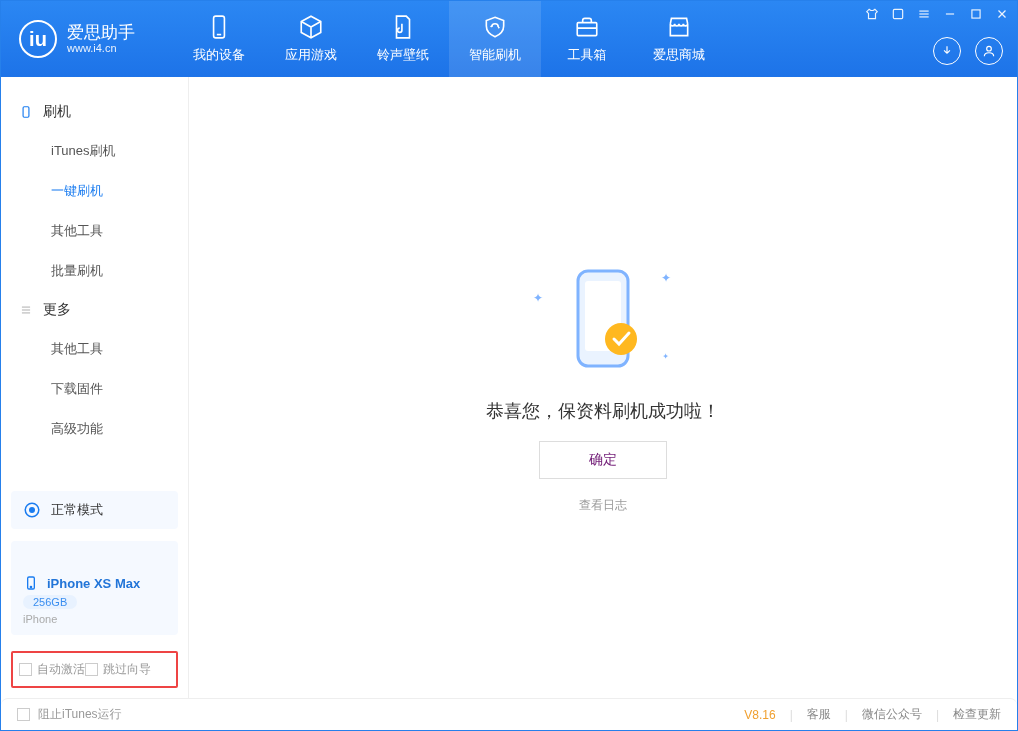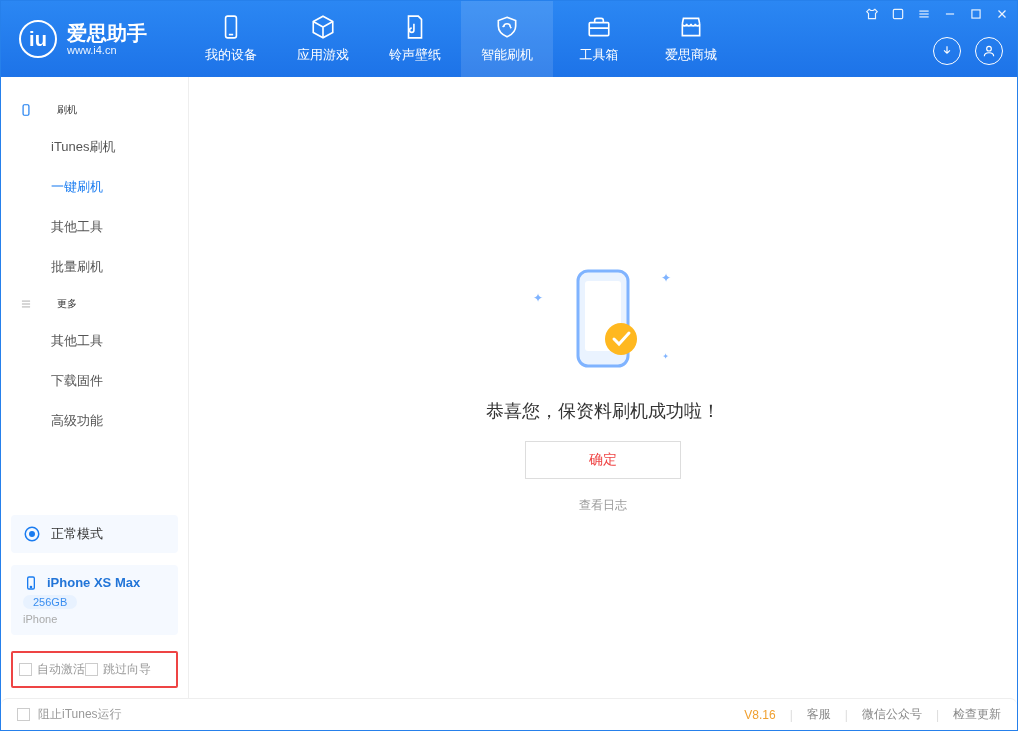--- a/index.html
+++ b/index.html
@@ -2,48 +2,48 @@
 <html><head>
 <meta charset="utf-8">
 <style>
 * { margin: 0; padding: 0; box-sizing: border-box; font-family: "Microsoft YaHei", sans-serif; }
 body { background: #f0f0f0; display: flex; justify-content: center; align-items: center; height: 100vh; }
 .window { width: 1018px; height: 731px; background: #fff; border: 1px solid #2680eb; display: flex; flex-direction: column; position: relative; }
 .titlebar { height: 76px; background: linear-gradient(to bottom, #2b87f3, #1d73e8); display: flex; align-items: center; color: #fff; }
 .logo-area { display: flex; align-items: center; padding: 0 18px; gap: 10px; }
 .logo-circle { width: 38px; height: 38px; border: 2px solid #fff; border-radius: 50%; display: flex; align-items: center; justify-content: center; font-weight: bold; font-size: 20px; }
 .logo-text { display: flex; flex-direction: column; line-height: 1.1; }
-.logo-title { font-size: 20px; font-weight: bold; }
+.logo-title { font-size: 17px; font-weight: normal; }
 .logo-sub { font-size: 11px; opacity: 0.9; }
 .nav { display: flex; height: 100%; margin-left: 20px; }
 .nav-item { width: 92px; display: flex; flex-direction: column; align-items: center; justify-content: center; gap: 6px; font-size: 13px; cursor: pointer; position: relative; }
 .nav-item.active { background: rgba(255,255,255,0.12); }
 .nav-icon { width: 26px; height: 26px; }
 .win-controls { position: absolute; right: 8px; top: 6px; display: flex; gap: 12px; align-items: center; }
 .win-controls svg { width: 14px; height: 14px; cursor: pointer; opacity: 0.9; }
 .user-controls { position: absolute; right: 14px; top: 36px; display: flex; gap: 14px; }
 .user-controls .circ { width: 28px; height: 28px; border: 1.5px solid #fff; border-radius: 50%; display: flex; align-items: center; justify-content: center; cursor: pointer; }
 .body { flex: 1; display: flex; min-height: 0; }
 .sidebar { width: 188px; border-right: 1px solid #eee; display: flex; flex-direction: column; padding-top: 16px; }
-.side-group-title { display: flex; align-items: center; gap: 24px; padding: 10px 18px; color: #333; font-size: 10px; }
+.side-group-title { display: flex; align-items: center; gap: 10px; padding: 10px 18px; color: #333; font-size: 14px; }
 .side-item { padding: 11px 18px 11px 50px; font-size: 13px; color: #555; cursor: pointer; }
 .side-item.active { color: #1a7cf0; }
 .side-spacer { flex: 1; }
 .device-box { margin: 8px 10px; background: #f5f9ff; border-radius: 4px; padding: 10px 12px; display: flex; align-items: flex-start; gap: 10px; color: #333; font-size: 13px; }
 .device-box2 { margin: 4px 10px 10px; background: #f5f9ff; border-radius: 4px; padding: 10px 12px; }
 .device-name { font-weight: bold; color: #2275d8; font-size: 13px; }
 .badge { display: inline-block; background: #e8f2ff; color: #3a8ef0; border-radius: 10px; padding: 1px 10px; font-size: 11px; margin-top: 4px; }
 .device-sub { color: #aaa; font-size: 11px; margin-top: 3px; }
 .highlight-row { margin: 6px 10px 10px; border: 2px solid #e44; border-radius: 2px; padding: 8px 6px; display: flex; gap: 0; align-items: center; }
 .chk-row { display: flex; align-items: center; gap: 5px; font-size: 12px; color: #999; }
 .chk-row .cb, .footer .cb { width: 13px; height: 13px; border: 1px solid #ccc; background: #fff; cursor: pointer; }
 .main { flex: 1; display: flex; flex-direction: column; align-items: center; justify-content: center; gap: 18px; }
 .phone-illust { position: relative; width: 120px; height: 120px; }
 .success-text { font-size: 18px; color: #333; }
-.confirm-btn { width: 156px; height: 38px; border: 1px solid #ddd; background: #fff; font-size: 14px; color: #ef4444; cursor: pointer; }
+.confirm-btn { width: 128px; height: 38px; border: 1px solid #ddd; background: #fff; font-size: 14px; color: #701a75; cursor: pointer; }
 .view-log { font-size: 12px; color: #999; cursor: pointer; }
 .footer { height: 32px; border-top: 1px solid #eee; display: flex; align-items: center; padding: 0 16px; font-size: 12px; color: #999; gap: 8px; border-radius: 7px; }
 .footer-right { margin-left: auto; display: flex; align-items: center; gap: 14px; }
 .footer-right .divider { color: #ddd; }
 .footer-link { color: #888; cursor: pointer; }
 .version { color: #f0a030; }
 .sparkle { position: absolute; font-size: 12px; color: #7fb3ff; }
 </style>
 </head>
 <body>
@@ -168,21 +168,21 @@
 
       <div class="device-box">
         <svg width="18" height="18" viewBox="0 0 24 24" fill="none" stroke="#1a7cf0" stroke-width="2">
             <circle cx="12" cy="12" r="9"></circle>
             <circle cx="12" cy="12" r="3" fill="#1a7cf0"></circle>
           </svg>
         <span>正常模式</span>
       </div>
 
       <div class="device-box2">
-        <div style="display:flex;gap:8px;">
+        <div style="display:flex;align-items:center;gap:8px;margin-top:24px;">
           <svg width="16" height="16" viewBox="0 0 24 24" fill="none" stroke="#1a7cf0" stroke-width="2">
               <rect x="7" y="3" width="10" height="18" rx="2"></rect>
               <circle cx="12" cy="18" r="1" fill="#1a7cf0"></circle>
             </svg>
           <span class="device-name">iPhone XS Max</span>
         </div>
         <span class="badge">256GB</span>
         <div class="device-sub">iPhone</div>
       </div>
 

